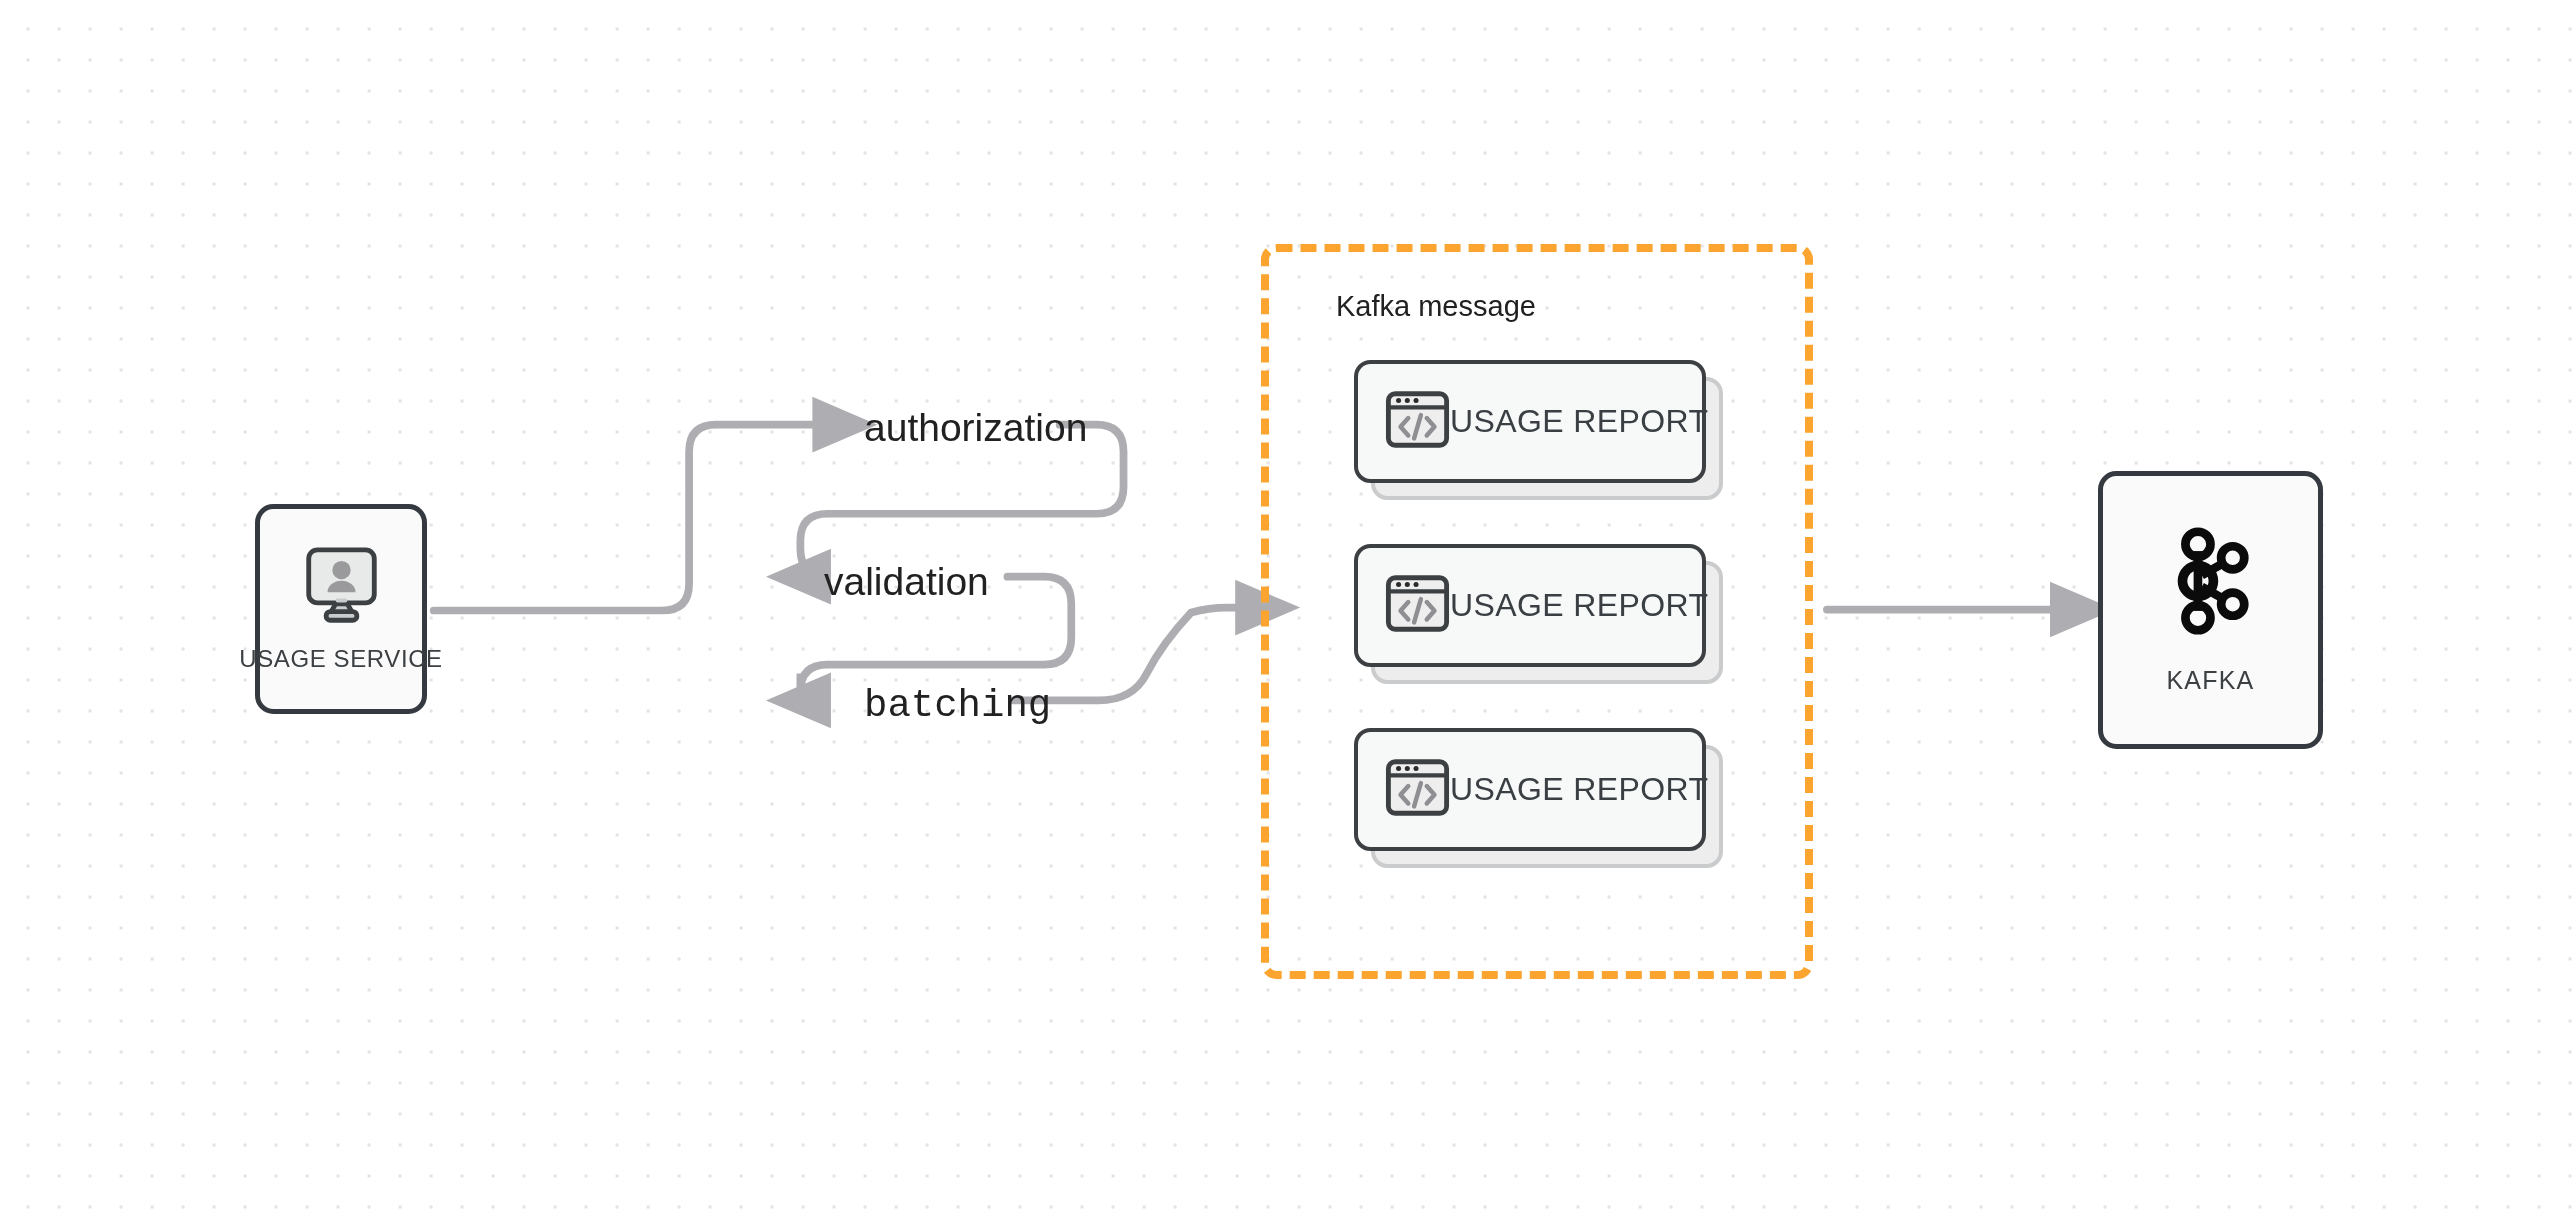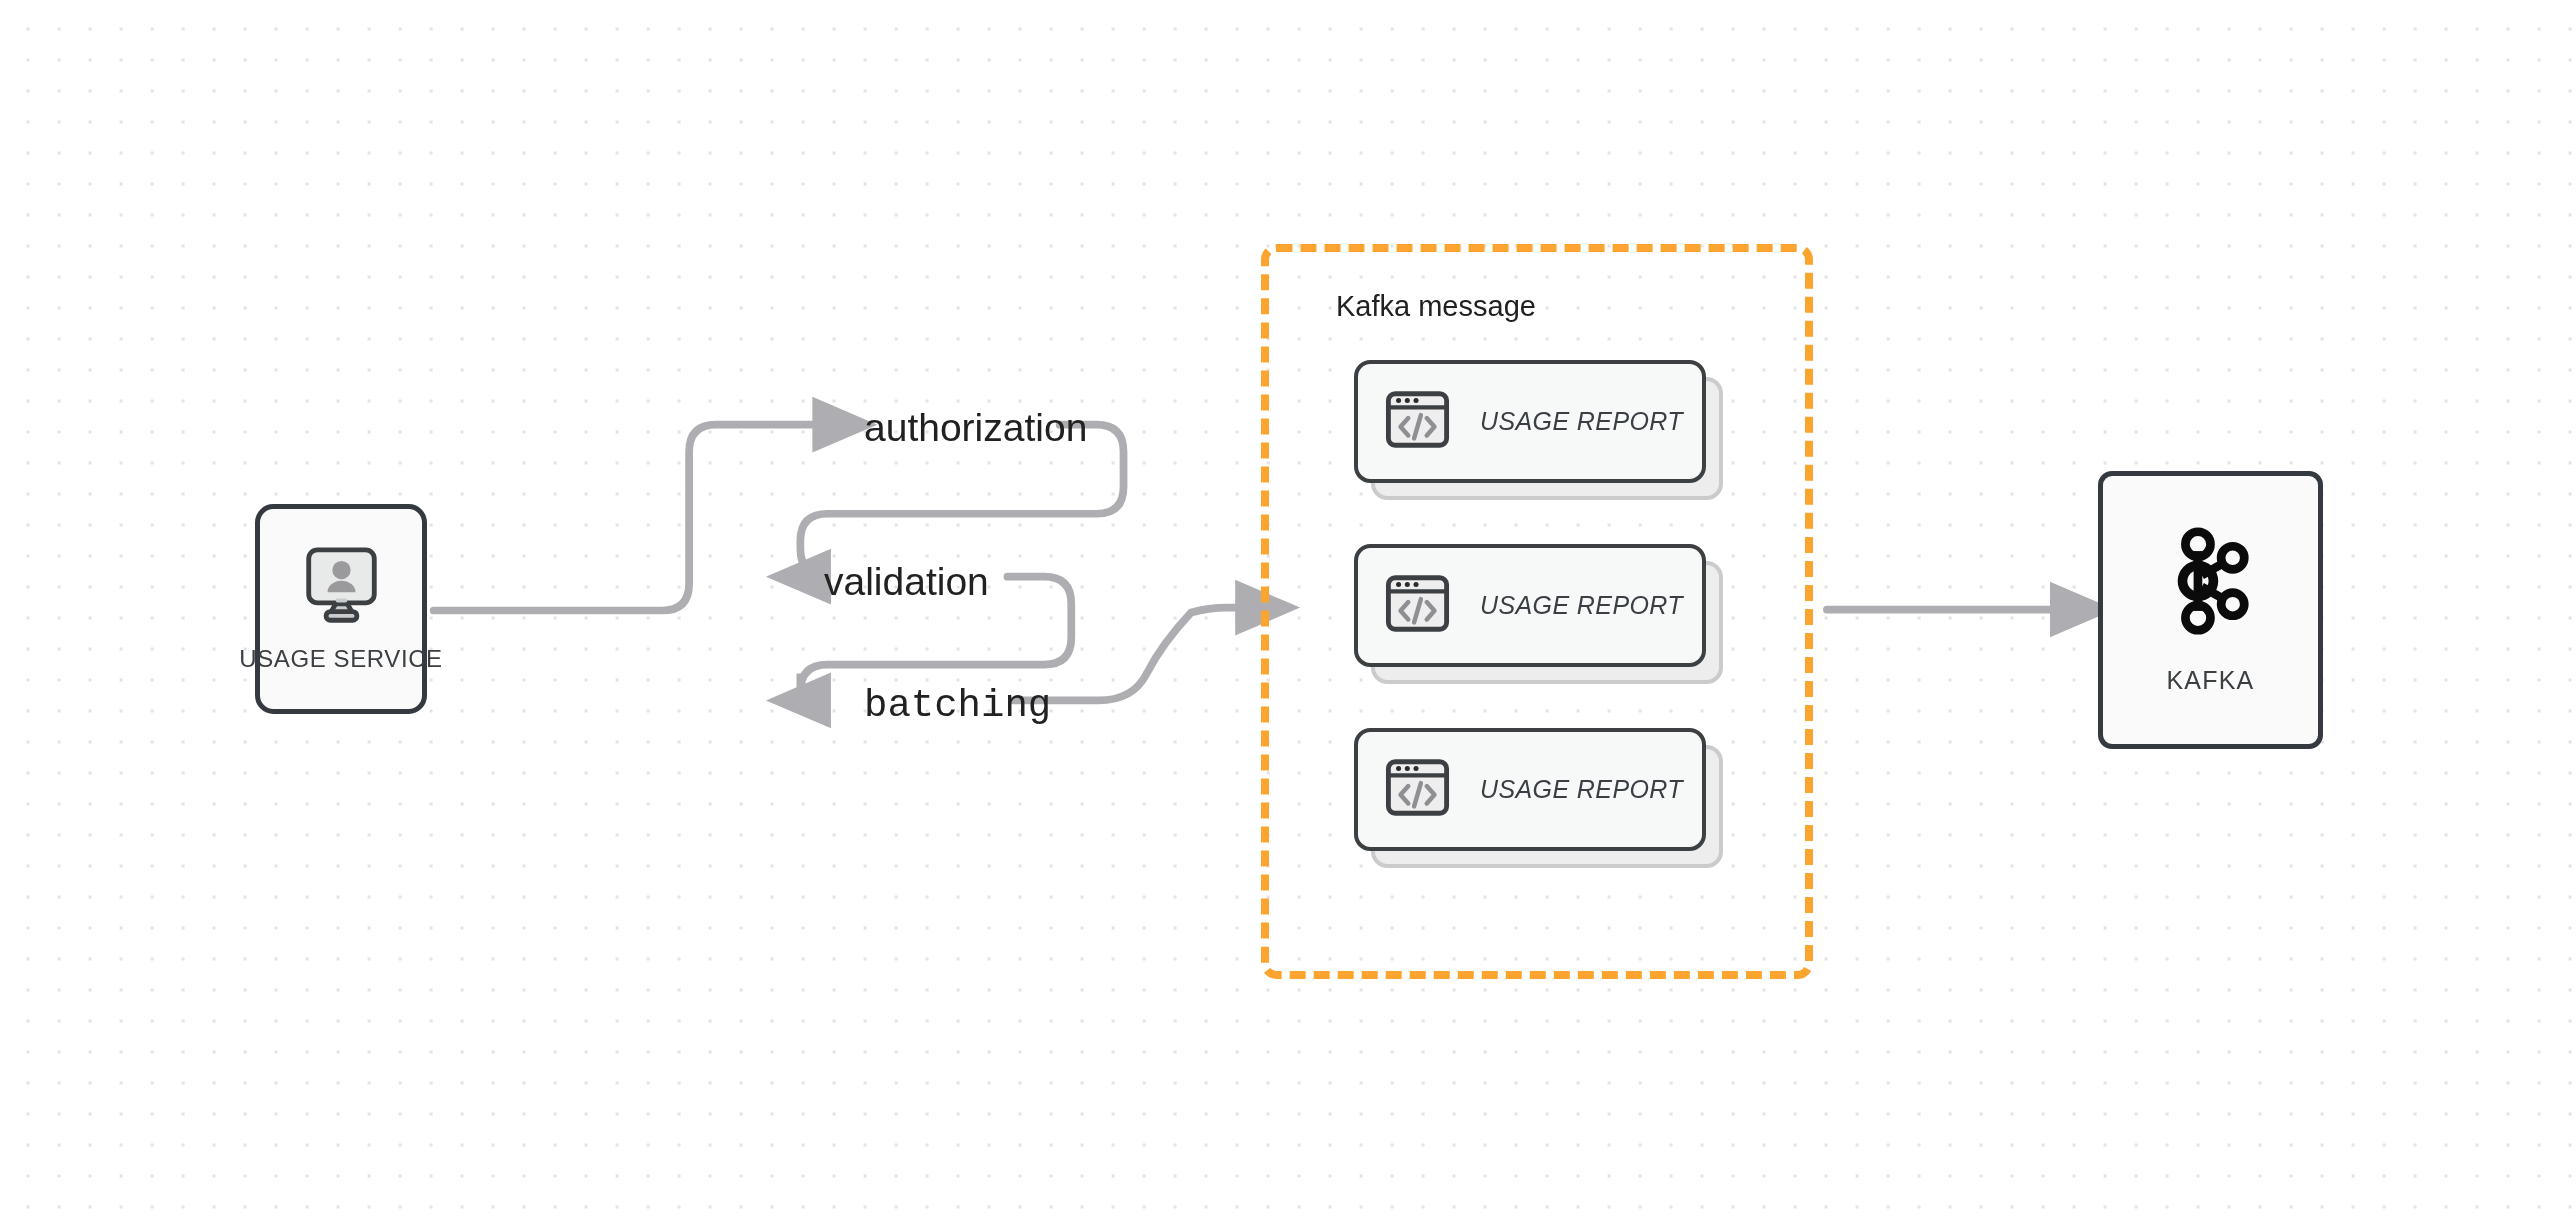--- a/index.html
+++ b/index.html
@@ -46,21 +46,20 @@
     left: 255px;
     top: 504px;
     width: 172px;
     height: 210px;
   }
   #node-kafka {
     left: 2098px;
     top: 471px;
     width: 225px;
     height: 278px;
-    border-radius: 14px;
   }
   .node-label {
     color: #3c4043;
     font-size: 24px;
     letter-spacing: 0.6px;
     white-space: nowrap;
     text-align: center;
   }
   #usage-service-icon { margin-bottom: 15.5px; }
   #kafka-icon { margin-bottom: 25px; }
@@ -120,24 +119,22 @@
     box-sizing: border-box;
     background: #f7f8f8;
     border: 4.8px solid #3c4043;
     border-radius: 16.5px;
     display: flex;
     flex-direction: row;
     align-items: center;
   }
   .card-icon { margin-left: 27px; flex: 0 0 auto; }
   .card-text {
-    margin-left: 30px;
     color: #3a3f44;
-    font-size: 25px;
-    font-style: italic;
+    font-size: 32px;
     letter-spacing: 0.4px;
     white-space: nowrap;
   }
 
   
   .flow-label {
     position: absolute;
     color: #212121;
     font-size: 39px;
     white-space: nowrap;

